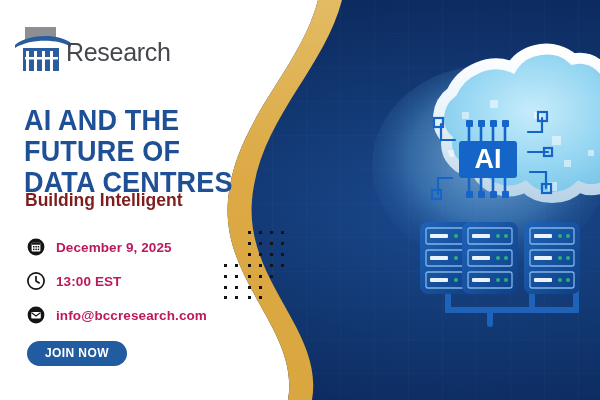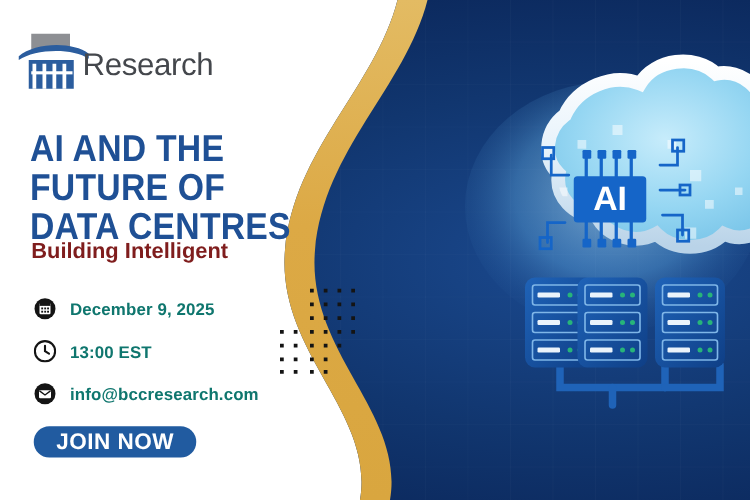--- a/index.html
+++ b/index.html
@@ -55,28 +55,28 @@
   .subtitle{
     position:absolute;left:25px;top:173px;width:250px;
     color:#7f1d1d;font-weight:bold;font-size:17.5px;line-height:25px;
   }
   .subtitle .l2{display:block;}
 
   
   .info{position:absolute;left:27px;top:232px;width:250px;}
   .info-row{display:flex;align-items:center;height:30px;margin-bottom:4px;}
   .info-icon{width:18px;height:18px;flex:0 0 18px;margin-right:11px;}
-  .info-text{font-size:13.5px;font-weight:bold;color:#0f766e;letter-spacing:.1px;}
+  .info-text{font-size:13.5px;font-weight:bold;color:#be185d;letter-spacing:.1px;}
 
   
   .cta{
     position:absolute;left:27px;top:341px;
     background:#215ba0;color:#fff;border:none;border-radius:14px;
     padding:0 18px;height:25px;line-height:25px;
-    font-size:18px;font-weight:bold;letter-spacing:.4px;
+    font-size:12px;font-weight:bold;letter-spacing:.4px;
     font-family:"Liberation Sans",sans-serif;cursor:pointer;
   }
 
   
   .dots{position:absolute;left:222px;top:229px;width:72px;height:72px;}
 </style>
 </head>
 <body>
 
 <div class="banner">

